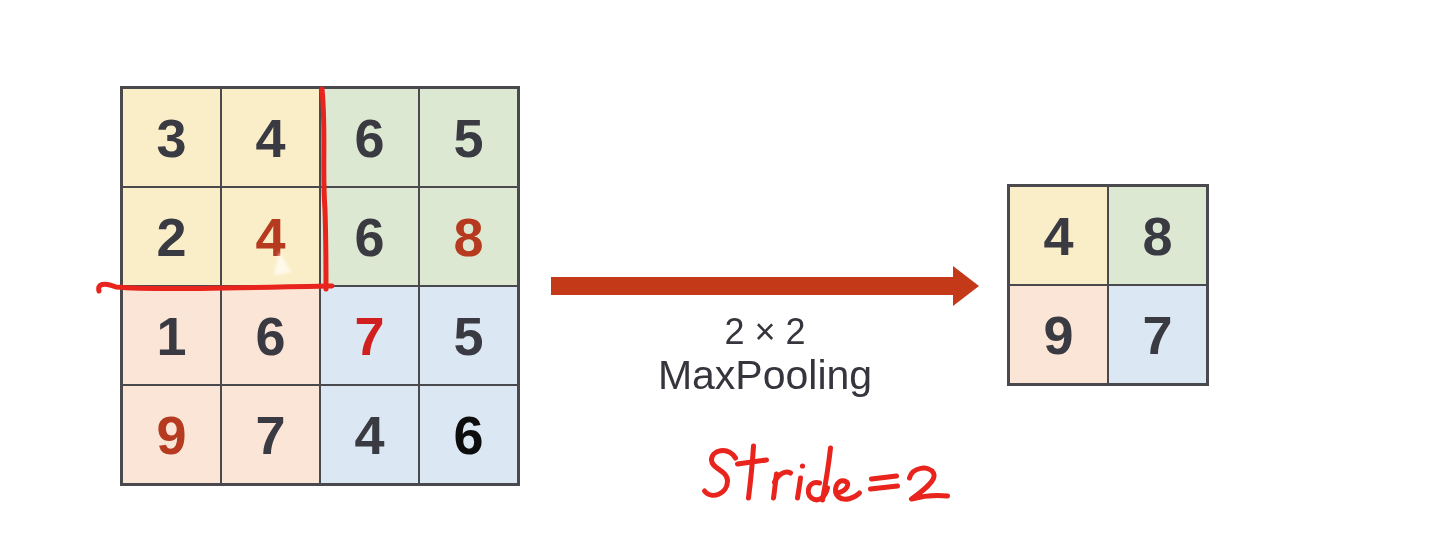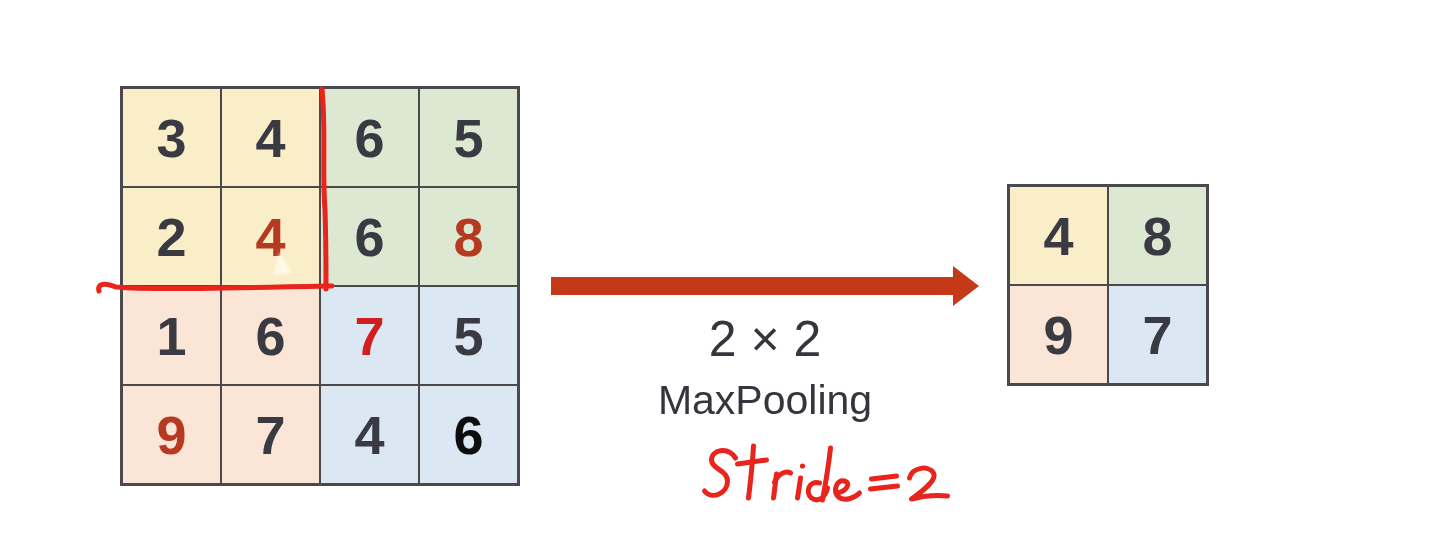--- a/index.html
+++ b/index.html
@@ -36,22 +36,22 @@
   
   .overlay{position:absolute;pointer-events:none;}
   .hand-stroke{fill:none;stroke:var(--hand_red);stroke-width:5;stroke-linecap:round;stroke-linejoin:round;}
   .arrow-fill{fill:var(--arrow_red);}
 
   
   .op-label{
     position:absolute;left:590px;top:312px;width:350px;
     text-align:center;color:var(--label_dark);
   }
-  .op-label .line1{font-size:50px;line-height:1.1;text-align:center;}
-  .op-label .line2{font-size:41px;line-height:1.15;margin-top:10px;}
+  .op-label .line1{font-size:36px;line-height:1.1;text-align:center;}
+  .op-label .line2{font-size:41px;line-height:1.15;margin-top:0;}
 
   
   .cursor-smudge{
     position:absolute;left:272px;top:252px;width:0;height:0;
     border-left:9px solid transparent;border-right:9px solid transparent;
     border-bottom:22px solid rgba(255,252,240,0.85);
     filter:blur(1.5px);transform:rotate(-8deg);
   }
 </style>
 </head>

